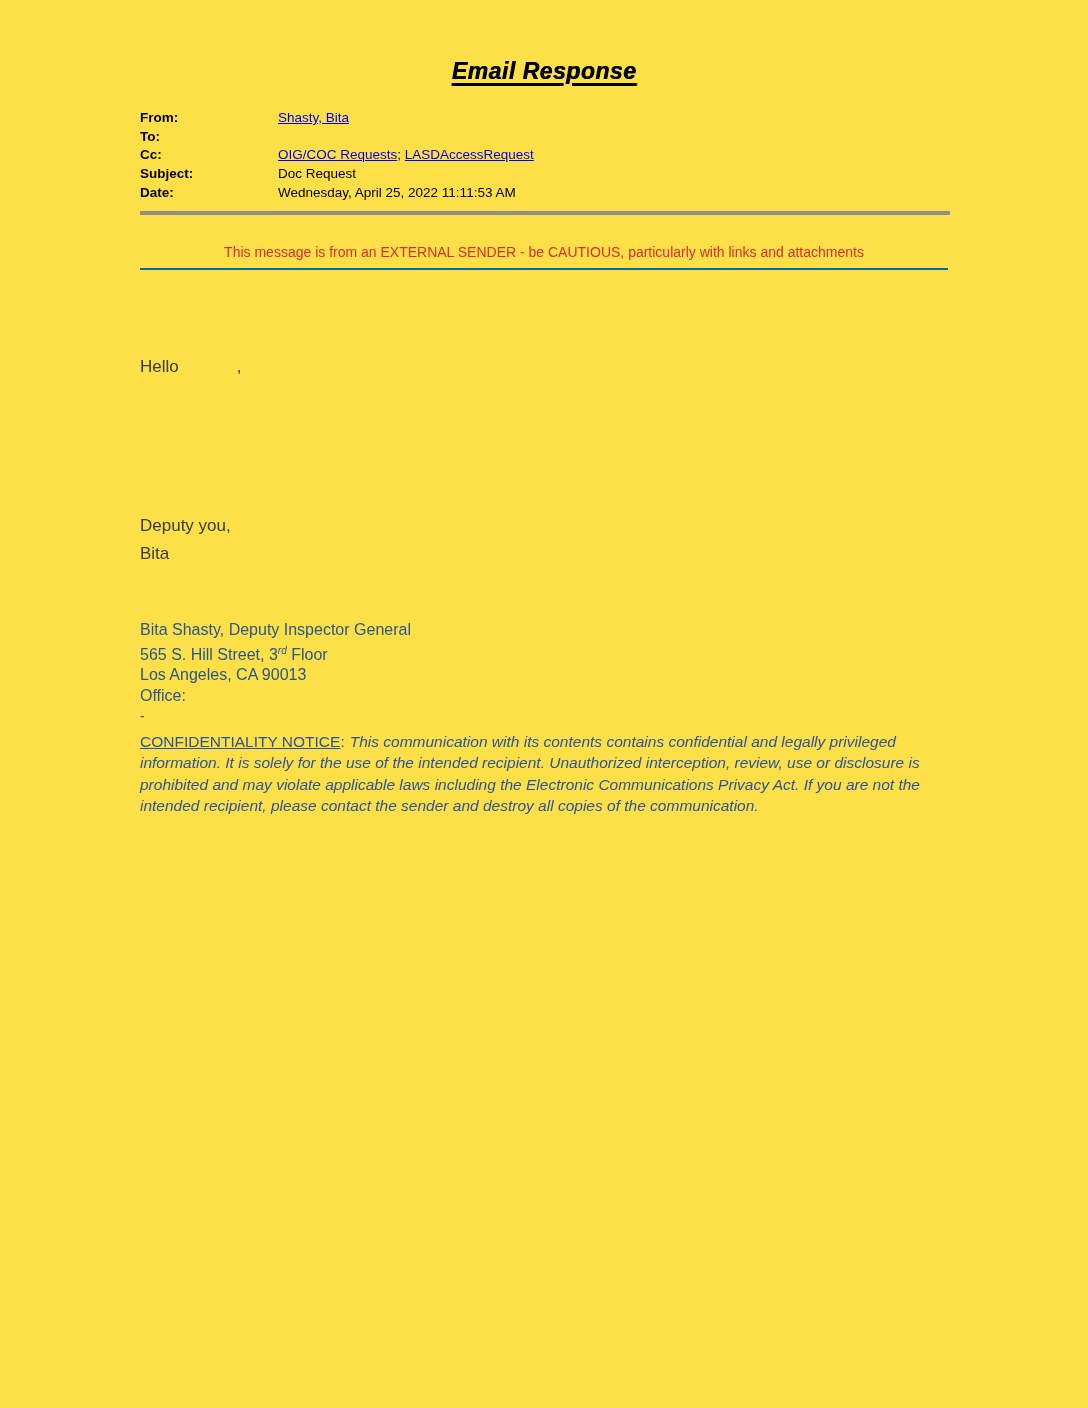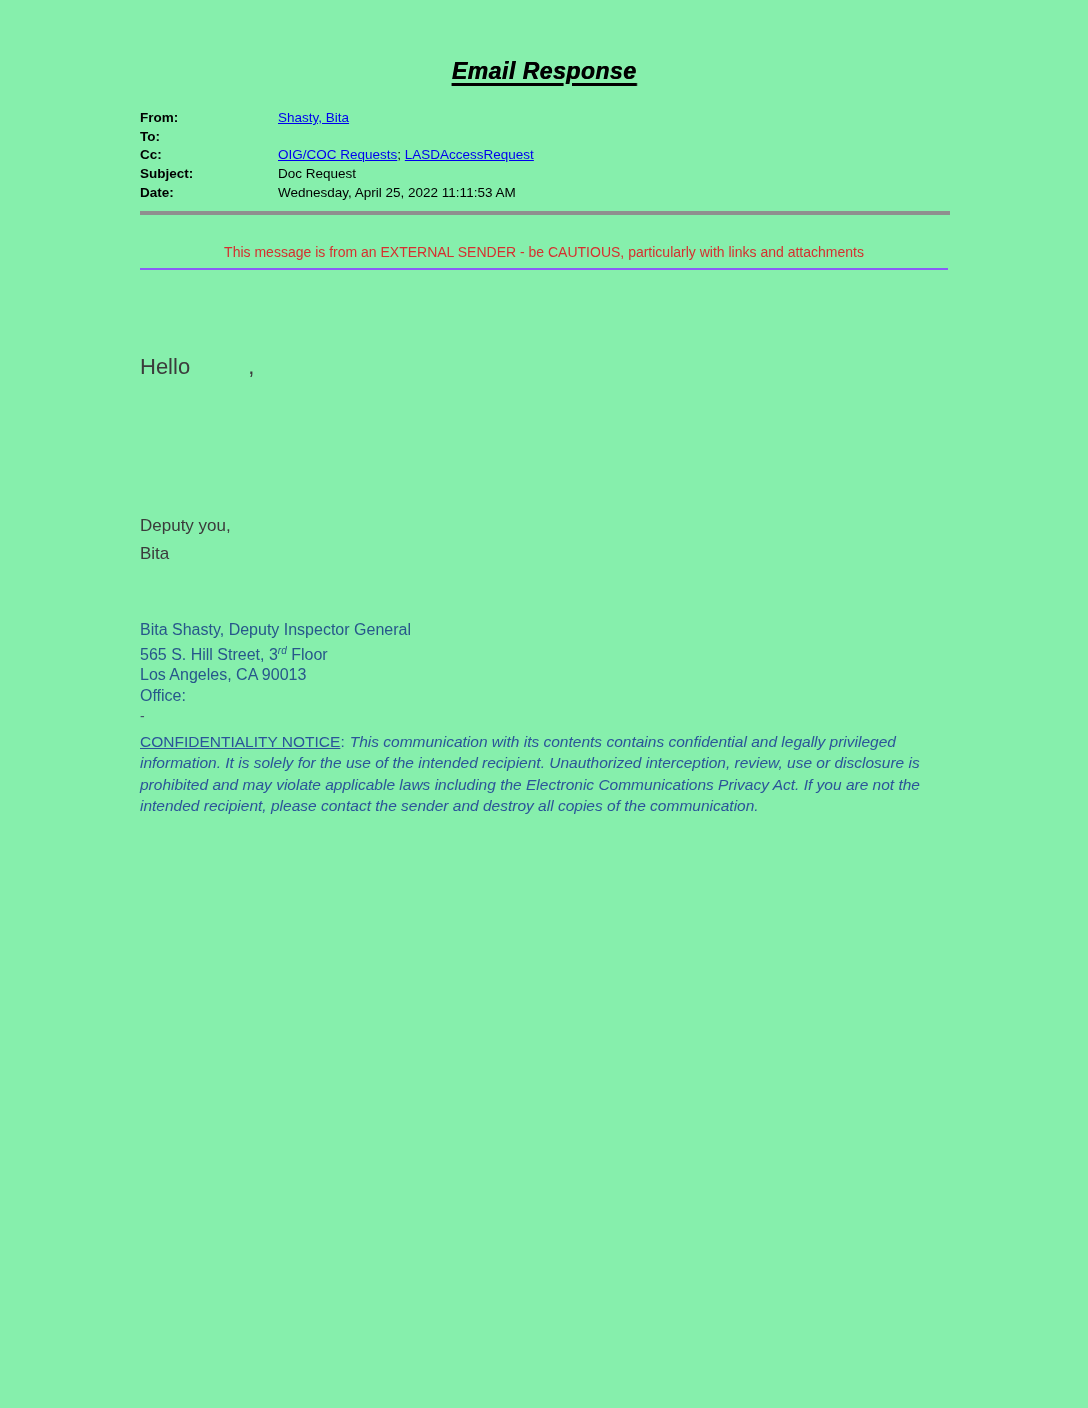--- a/index.html
+++ b/index.html
@@ -1,20 +1,20 @@
 <!DOCTYPE html>
 <html><head>
 <meta charset="utf-8">
 <style>
   html, body { margin: 0; padding: 0; background: #ffffff; }
   .page {
     position: relative;
     width: 1088px;
     height: 1408px;
-    background: #86efac;
+    background: #fde047;
     font-family: "Liberation Sans", sans-serif;
     overflow: hidden;
   }
 
   
   .title {
     position: absolute;
     top: 58px;
     left: 0;
     width: 100%;
@@ -56,29 +56,29 @@
   
   .warning {
     position: absolute;
     left: 140px;
     top: 244px;
     width: 808px;
     text-align: center;
     color: #D62F2F;
     font-size: 14px;
     padding-bottom: 8px;
-    border-bottom: 2px solid #8b5cf6;
+    border-bottom: 2px solid #0369a1;
   }
 
   
   .body-text {
     position: absolute;
     left: 140px;
     top: 353px;
-    font-size: 22px;
+    font-size: 17px;
     color: #3B3B3B;
     line-height: 27.5px;
   }
   .redacted-gap { display: inline-block; width: 58px; }
 
   .closing {
     position: absolute;
     left: 140px;
     top: 512px;
     font-size: 17px;

